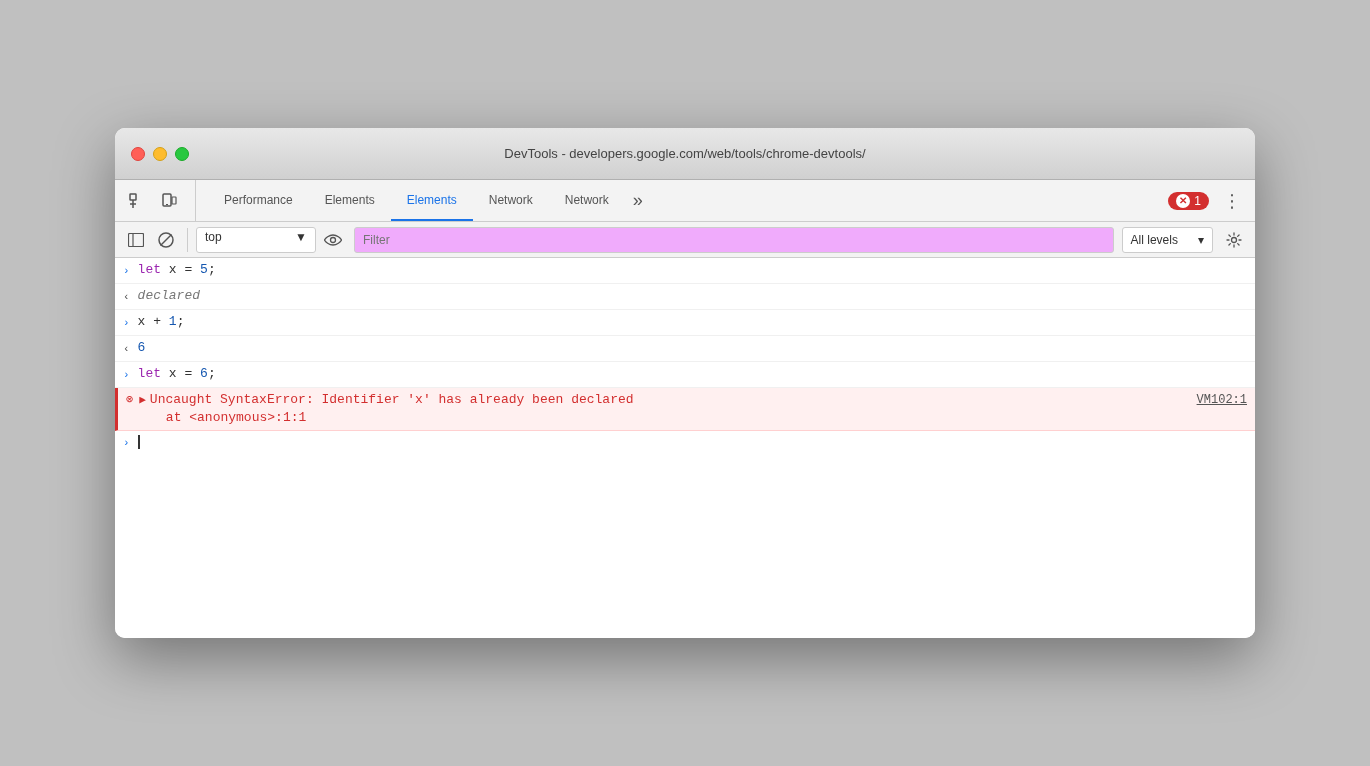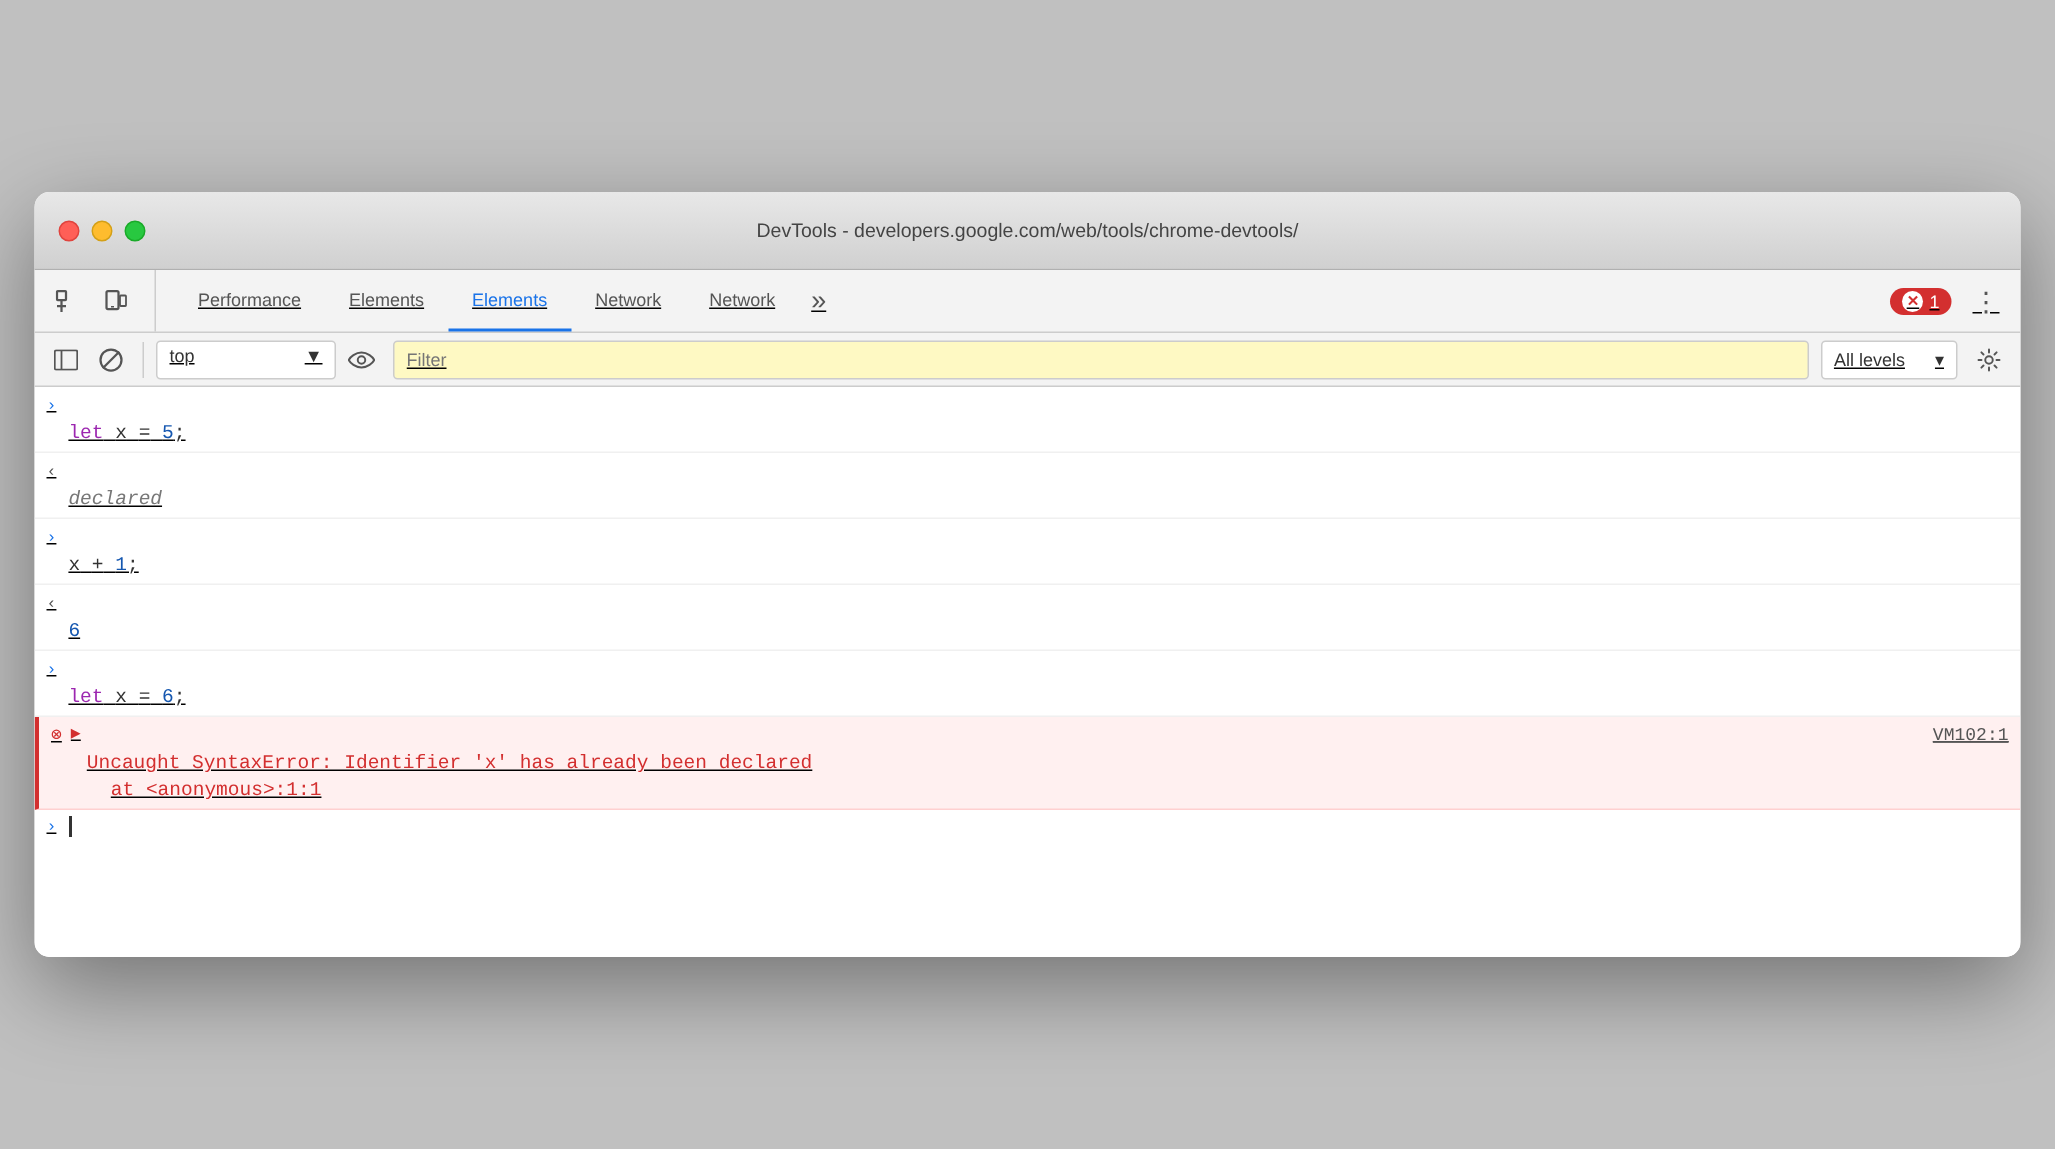--- a/index.html
+++ b/index.html
@@ -6,26 +6,25 @@
     body {
       background: #c0c0c0;
       display: flex;
       justify-content: center;
       align-items: center;
       min-height: 100vh;
       font-family: -apple-system, BlinkMacSystemFont, 'Helvetica Neue', Arial, sans-serif;
     }
 
     .window {
-      width: 1324px;
+      width: 1140px;
       border-radius: 10px;
       box-shadow: 0 20px 60px rgba(0,0,0,0.4);
       overflow: hidden;
       background: #fff;
-      text-decoration: underline;
     }
 
     
     .title-bar {
       background: linear-gradient(to bottom, #e8e8e8, #d0d0d0);
       height: 52px;
       display: flex;
       align-items: center;
       padding: 0 16px;
       border-bottom: 1px solid #b0b0b0;
@@ -212,21 +211,21 @@
     }
 
     .filter-input {
       flex: 1;
       height: 26px;
       border: 1px solid #ccc;
       border-radius: 3px;
       padding: 0 8px;
       font-size: 12px;
       color: #333;
-      background: #fef9c3;
+      background: #f0abfc;
       outline: none;
       margin-left: 4px;
     }
 
     .level-selector {
       display: flex;
       align-items: center;
       gap: 20px;
       padding: 2px 8px;
       border: 1px solid #ccc;
@@ -284,21 +283,20 @@
       flex-shrink: 0;
       margin-top: 1px;
       user-select: none;
     }
 
     .line-arrow.input-arrow { color: #1a73e8; }
     .line-arrow.output-arrow { color: #555; }
 
     .line-content {
       flex: 1;
-      margin-top: 19px;
     }
 
     .kw { color: #9C27B0; font-weight: normal; }  
     .var-name { color: #333; }
     .op { color: #333; }
     .num { color: #1557b0; }
     .punc { color: #333; }
     .undef { color: #777; font-style: italic; }
     .result-num { color: #1557b0; }
     .error-text { color: #d32f2f; }

